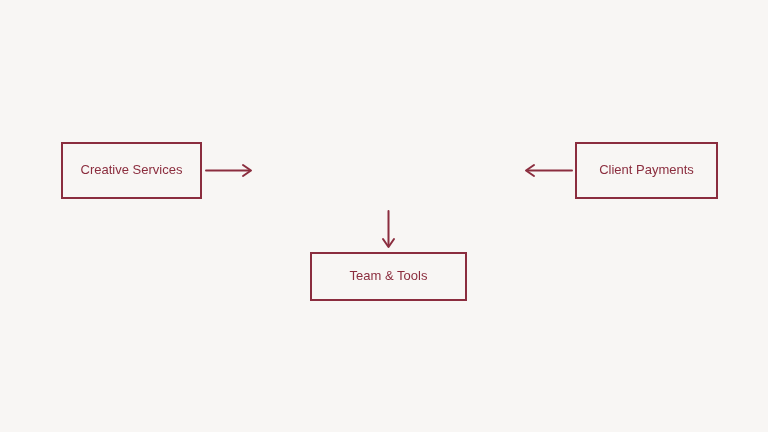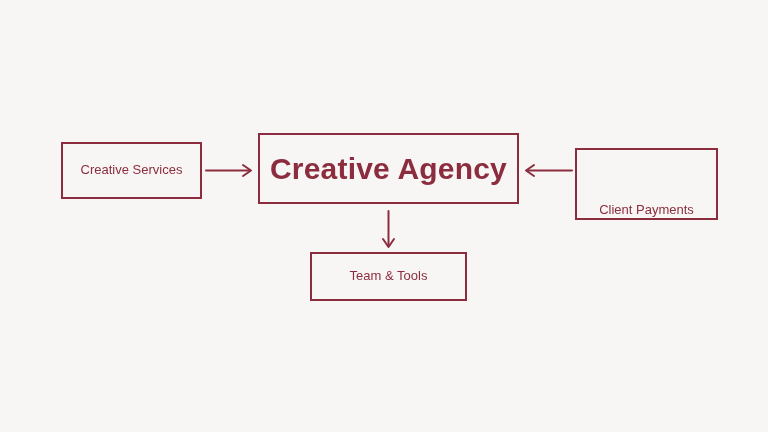--- a/index.html
+++ b/index.html
@@ -35,21 +35,21 @@
     border: 2px solid var(--accent);
     background: transparent;
     color: var(--accent);
     display: flex;
     align-items: center;
     justify-content: center;
     text-align: center;
   }
   .node-creative-services { left: 61px;  top: 142px; width: 141px; height: 57px; }
   .node-creative-agency   { left: 258px; top: 133px; width: 261px; height: 71px; }
-  .node-client-payments   { left: 575px; top: 148px; width: 143px; height: 72px; align-items: flex-end; }
+  .node-client-payments   { left: 575px; top: 142px; width: 143px; height: 57px; }
   .node-team-tools        { left: 310px; top: 252px; width: 157px; height: 49px; }
   .label-small {
     font-size: 13px;
     line-height: 1.27;
     font-weight: 500;
     max-width: 110px;
   }
   .label-large {
     font-size: 30px;
     line-height: 1.1;
@@ -78,23 +78,20 @@
     <g>
       <path d="M388.5 211 V245"></path>
       <path d="M383 239 L388.5 247 L394 239"></path>
     </g>
   </svg>
 
   <div class="node node-creative-services">
     <span class="label-small">Creative Services</span>
   </div>
 
-  <div class="node node-creative-agency">
-    <span class="label-large">Creative Agency</span>
-  </div>
 
   <div class="node node-client-payments">
     <span class="label-small">Client Payments</span>
   </div>
 
   <div class="node node-team-tools">
     <span class="label-small" style="max-width:none; white-space:nowrap;">Team &amp; Tools</span>
   </div>
 
 </div>

